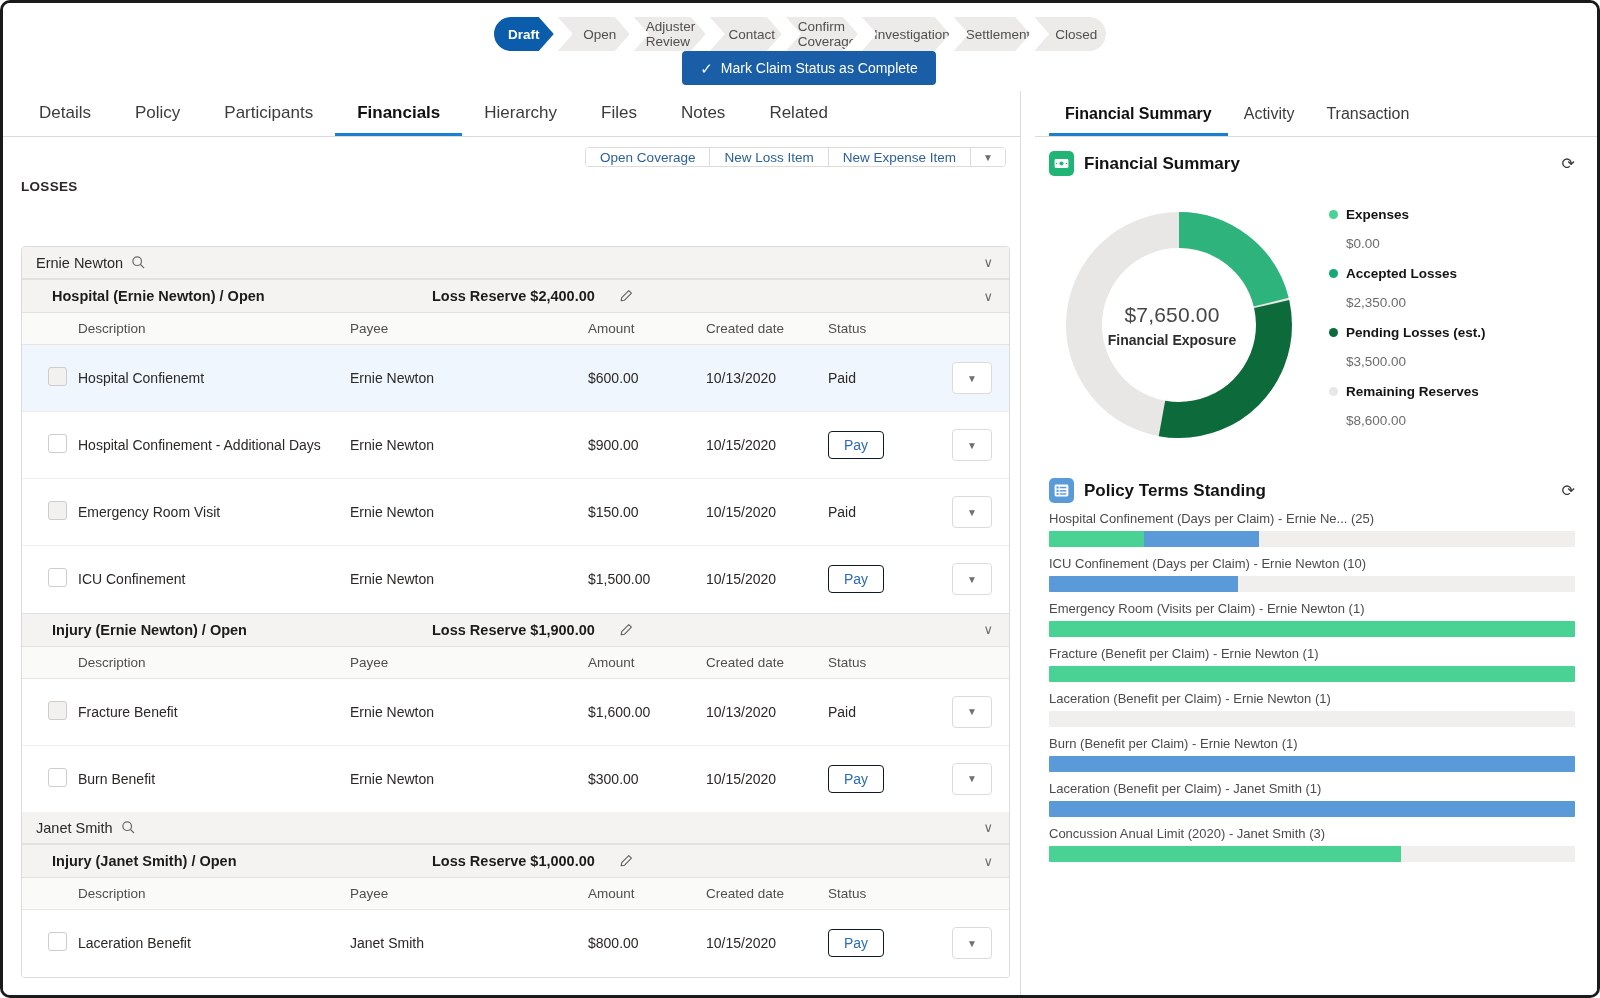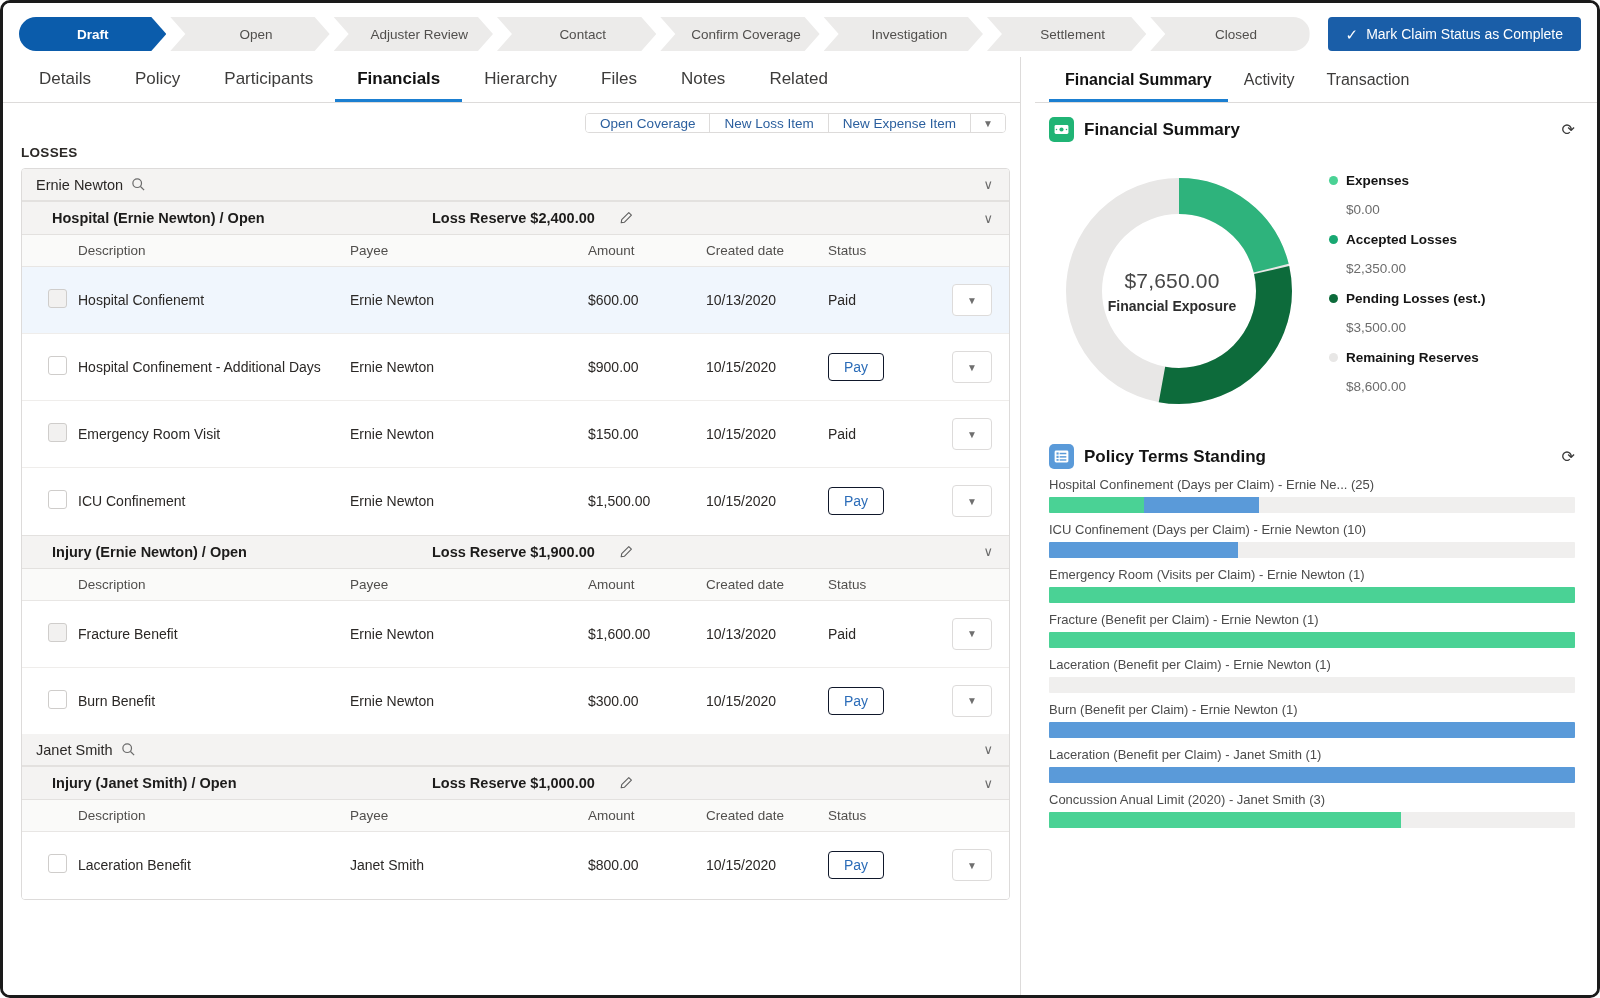--- a/index.html
+++ b/index.html
@@ -27,20 +27,21 @@
     display: flex;
     flex-direction: column;
   }
 
   
   .pathwrap {
     padding: 14px 16px 6px 16px;
     display: flex;
     align-items: center;
     gap: 0;
+    flex-direction: column;
   }
   .path {
     flex: 1 1 auto;
     display: flex;
     height: 34px;
     align-items: stretch;
     border-radius: 17px 0 0 17px;
     overflow: visible;
     position: relative;
   }
@@ -173,20 +174,21 @@
     font-size: 13.5px;
     font-weight: bold;
     color: #2b2826;
     letter-spacing: .3px;
     padding: 4px 0 8px 18px;
   }
   .losses-scroll {
     flex: 1 1 auto;
     overflow: hidden;
     padding: 0 10px 0 18px;
+    margin-top: 44px;
   }
   .lossbox {
     border: 1px solid #dddbda;
     border-radius: 4px;
     overflow: hidden;
     background: #fff;
   }
 
   .participant-row {
     display: flex;

